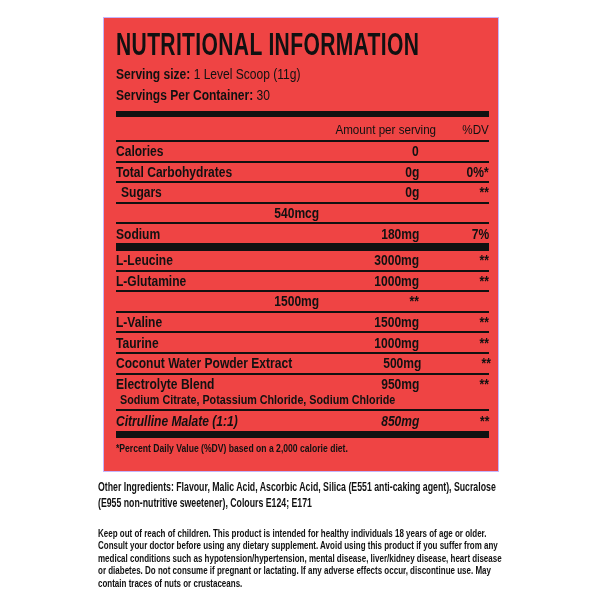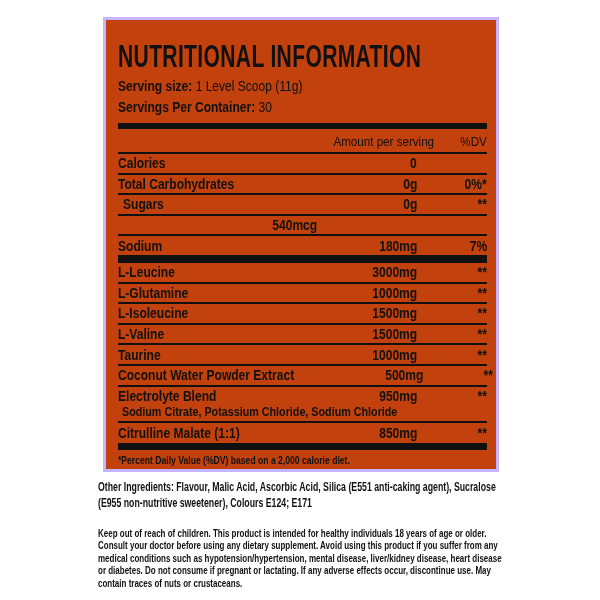--- a/index.html
+++ b/index.html
@@ -9,24 +9,24 @@
     overflow: hidden;
     font-family: "Liberation Sans", sans-serif;
     color: #111111;
   }
   #canvas { position: relative; width: 600px; height: 600px; background:#ffffff; }
 
   
   .panel {
     position: absolute; left: 103px; top: 17px;
     width: 396px; height: 455px;
-    border: 3px solid #c4b5fd;
+    border: 1px solid #c4b5fd;
     box-sizing: border-box;
-    background: #c2410c;
-    padding: 16px 9px 0 12px;
+    background: #ef4444;
+    padding: 6px 9px 0 12px;
     overflow: hidden;
   }
   .cnd   { display:inline-block; transform: scaleX(0.86); transform-origin: 0 50%; white-space: nowrap; }
   .cnd-r { display:inline-block; transform: scaleX(0.86); transform-origin: 100% 50%; white-space: nowrap; }
 
   .title {
     font-size: 31px; font-weight: bold; letter-spacing: 0.5px;
     white-space: nowrap;
     transform: scaleX(0.68); transform-origin: 0 50%;
     margin-top: 4px; height: 34px; line-height: 34px;
@@ -55,21 +55,21 @@
   }
   .row.noline { border-bottom: none; }
   .c-amt, .c-dv { text-align: right; }
   .indent { padding-left: 5px; }
   .subtext {
     font-size: 12.5px; font-weight: bold;
     height: 16px; line-height: 15px;
     padding-left: 4px;
     border-bottom: 2px solid #111111;
   }
-  .row.tall { height: 20px; }
+  .row.tall { height: 20px; font-style: italic; }
   .footnotes { padding-top: 5px; }
   .footnote {
     font-size: 10px; font-weight: bold;
     line-height: 11.5px;
   }
 
   
   .other-ing {
     position: absolute; left: 98px; top: 480px;
     width: 588px;
@@ -143,21 +143,20 @@
       <div class="c-name"><span class="cnd">L-Leucine</span></div>
       <div class="c-amt"><span class="cnd-r">3000mg</span></div>
       <div class="c-dv"><span class="cnd-r">**</span></div>
     </div>
     <div class="row">
       <div class="c-name"><span class="cnd">L-Glutamine</span></div>
       <div class="c-amt"><span class="cnd-r">1000mg</span></div>
       <div class="c-dv"><span class="cnd-r">**</span></div>
     </div>
     <div class="row">
-      <div class="c-name"><span class="cnd">L-Isoleucine</span></div>
       <div class="c-amt"><span class="cnd-r">1500mg</span></div>
       <div class="c-dv"><span class="cnd-r">**</span></div>
     </div>
     <div class="row">
       <div class="c-name"><span class="cnd">L-Valine</span></div>
       <div class="c-amt"><span class="cnd-r">1500mg</span></div>
       <div class="c-dv"><span class="cnd-r">**</span></div>
     </div>
     <div class="row">
       <div class="c-name"><span class="cnd">Taurine</span></div>

